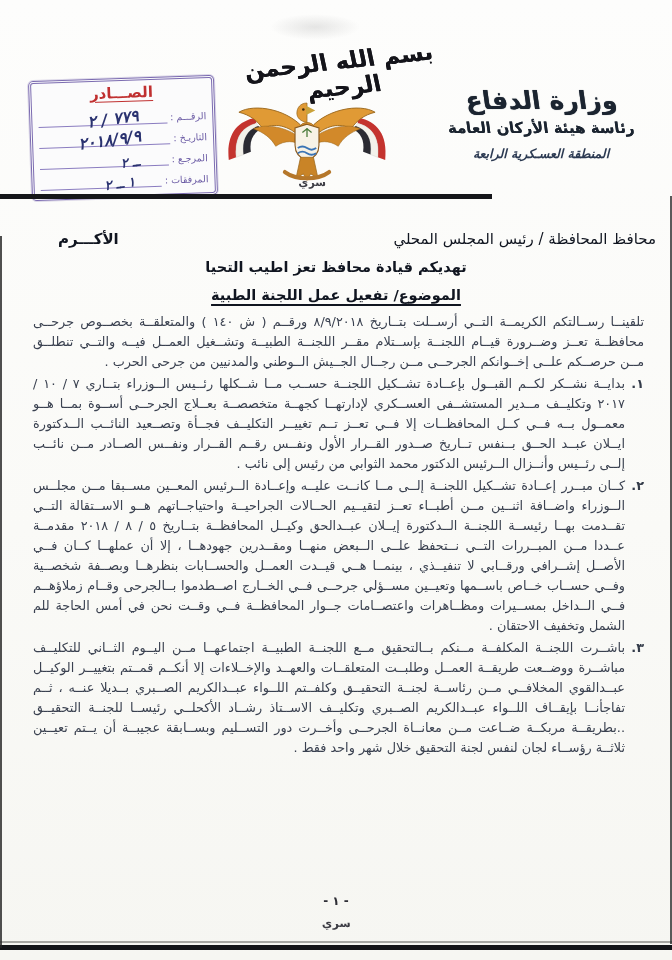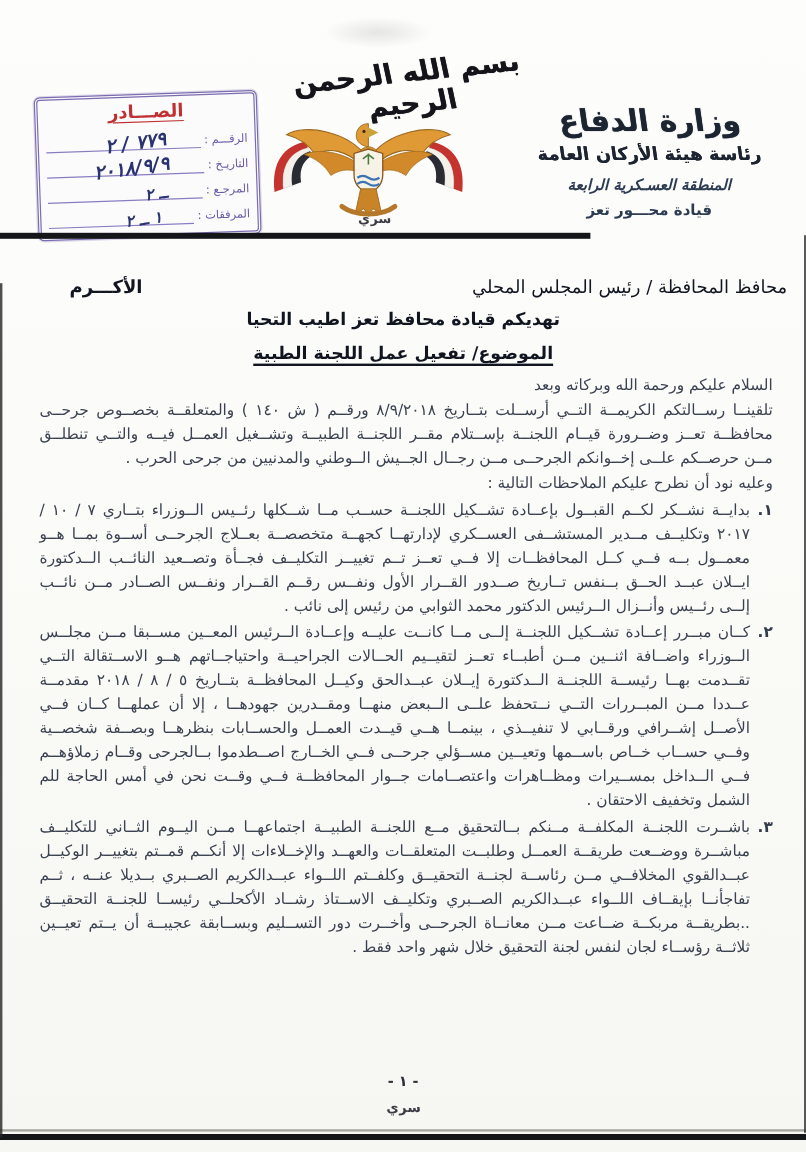--- a/index.html
+++ b/index.html
@@ -149,34 +149,31 @@
 
       <path d="M76,87 C88,96 112,96 124,87" stroke="#b5772a" stroke-width="4.5" fill="none" stroke-linecap="round"></path>
     </svg>
   </div>
   <div class="secret-top">سري</div>
 
   <div class="ministry">
     <div class="m1">وزارة الدفاع</div>
     <div class="m2">رئاسة هيئة الأركان العامة</div>
     <div class="m3">المنطقة العسـكرية الرابعة</div>
-    <div class="m4">قيادة محـــور تعز</div>
   </div>
 
   <div class="hr-top"></div>
 
   <div class="addr2">محافظ المحافظة / رئيس المجلس المحلي</div>
   <div class="honorific">الأكـــرم</div>
   <div class="greeting">تهديكم قيادة محافظ تعز اطيب التحيا</div>
   <div class="subject"><span>الموضوع/ تفعيل عمل اللجنة الطبية</span></div>
 
   <div class="body-text">
-    <p class="salutation">السلام عليكم ورحمة الله وبركاته وبعد</p>
     <p>تلقينــا رســالتكم الكريمــة التــي أرســلت بتــاريخ ٨/٩/٢٠١٨ ورقــم ( ش ١٤٠ ) والمتعلقــة بخصــوص جرحــى محافظــة تعــز وضــرورة قيــام اللجنــة بإســتلام مقــر اللجنــة الطبيــة وتشــغيل العمــل فيــه والتــي تنطلــق مــن حرصــكم علــى إخــوانكم الجرحــى مــن رجــال الجــيش الــوطني والمدنيين من جرحى الحرب .</p>
-    <p class="notes-intro">وعليه نود أن نطرح عليكم الملاحظات التالية :</p>
     <div class="item">
       <span class="num">١.</span>
       <div class="txt">بدايــة نشــكر لكــم القبــول بإعــادة تشــكيل اللجنــة حســب مــا شــكلها رئــيس الــوزراء بتــاري ٧ / ١٠ / ٢٠١٧ وتكليــف مــدير المستشــفى العســكري لإدارتهــا كجهــة متخصصــة بعــلاج الجرحــى أســوة بمــا هــو معمــول بــه فــي كــل المحافظــات إلا فــي تعــز تــم تغييــر التكليــف فجــأة وتصــعيد النائــب الــدكتورة ايــلان عبــد الحــق بــنفس تــاريخ صــدور القــرار الأول ونفــس رقــم القــرار ونفــس الصــادر مــن نائــب إلــى رئــيس وأنــزال الــرئيس الدكتور محمد الثوابي من رئيس إلى نائب .</div>
     </div>
     <div class="item">
       <span class="num">٢.</span>
       <div class="txt">كــان مبــرر إعــادة تشــكيل اللجنــة إلــى مــا كانــت عليــه وإعــادة الــرئيس المعــين مســبقا مــن مجلــس الــوزراء واضــافة اثنــين مــن أطبــاء تعــز لتقيــيم الحــالات الجراحيــة واحتياجــاتهم هــو الاســتقالة التــي تقــدمت بهــا رئيســة اللجنــة الــدكتورة إيــلان عبــدالحق وكيــل المحافظــة بتــاريخ ٥ / ٨ / ٢٠١٨ مقدمــة عــددا مــن المبــررات التــي نــتحفظ علــى الــبعض منهــا ومقــدرين جهودهــا ، إلا أن عملهــا كــان فــي الأصــل إشــرافي ورقــابي لا تنفيــذي ، بينمــا هــي قيــدت العمــل والحســابات بنظرهــا وبصــفة شخصــية وفــي حســاب خــاص باســمها وتعيــين مســؤلي جرحــى فــي الخــارج اصــطدموا بــالجرحى وقــام زملاؤهــم فــي الــداخل بمســيرات ومظــاهرات واعتصــامات جــوار المحافظــة فــي وقــت نحن في أمس الحاجة للم الشمل وتخفيف الاحتقان .</div>
     </div>
     <div class="item">
       <span class="num">٣.</span>

